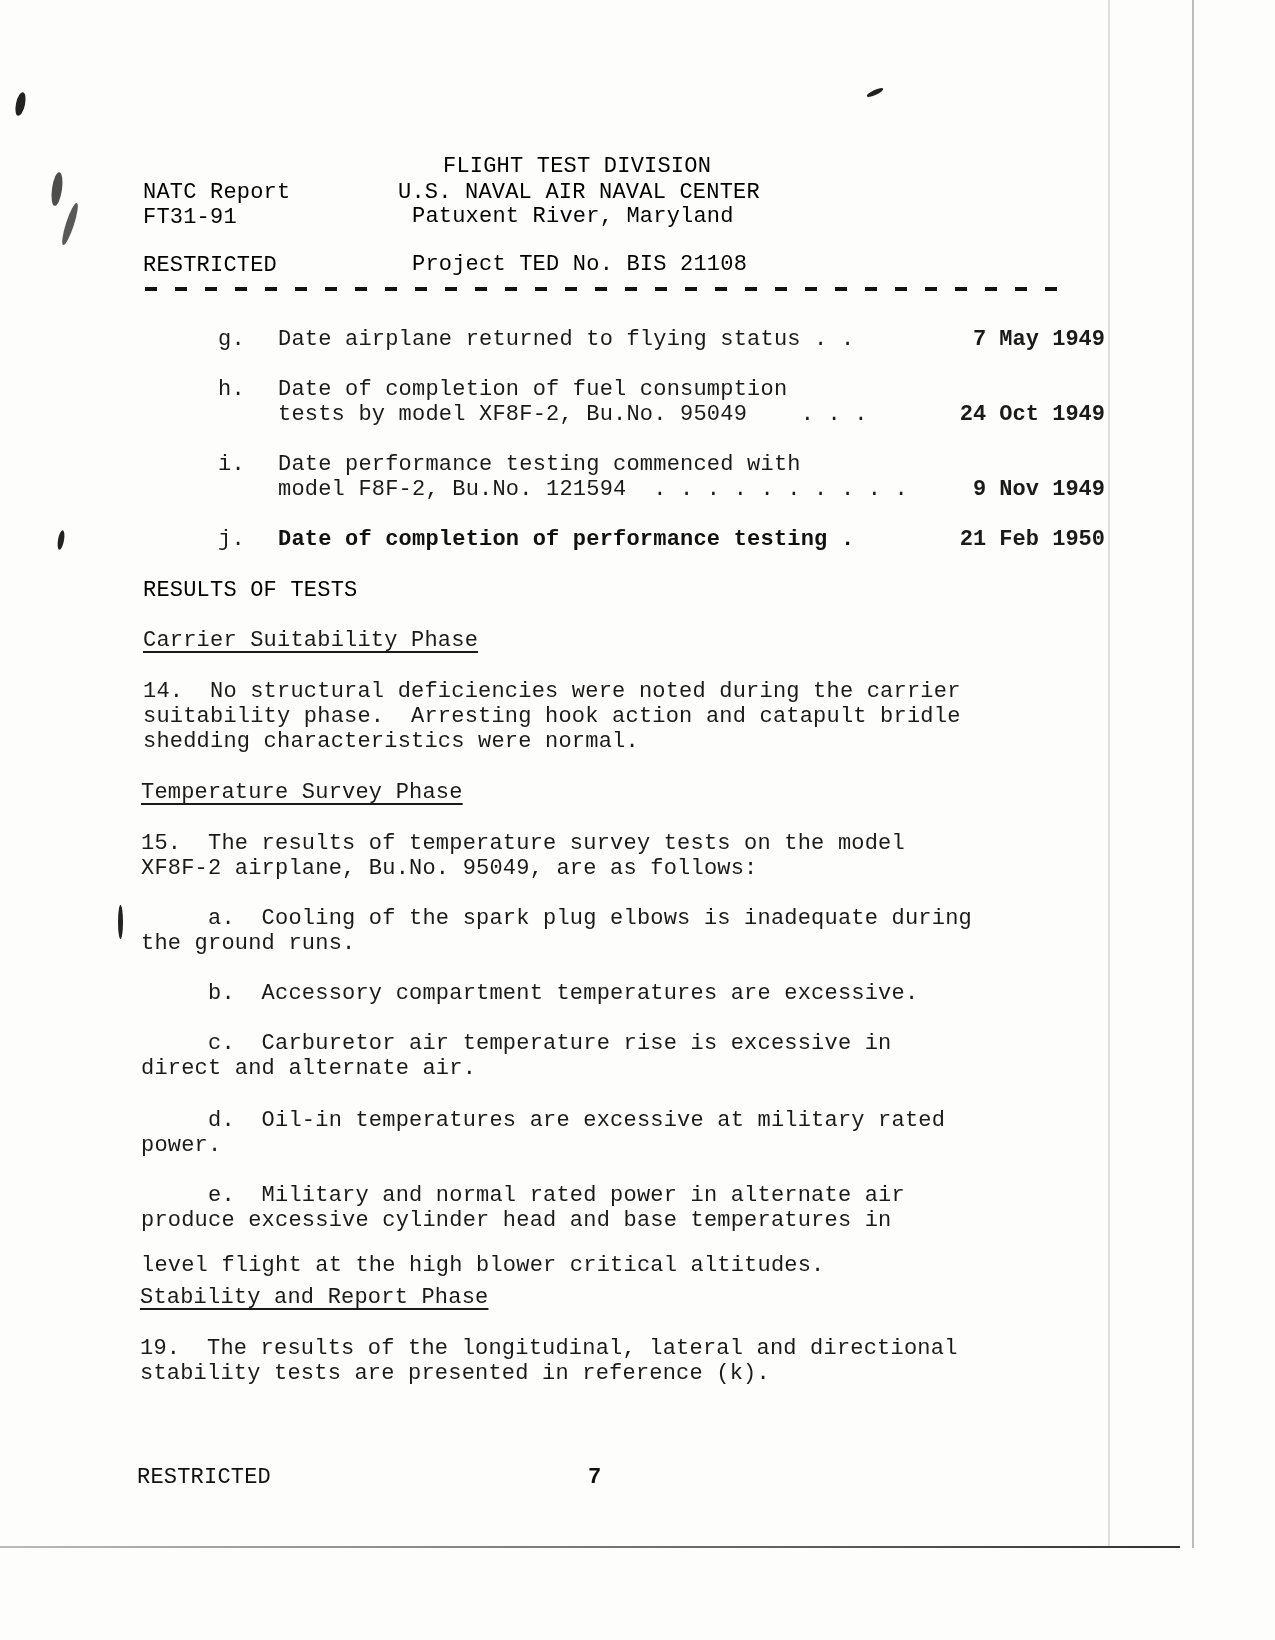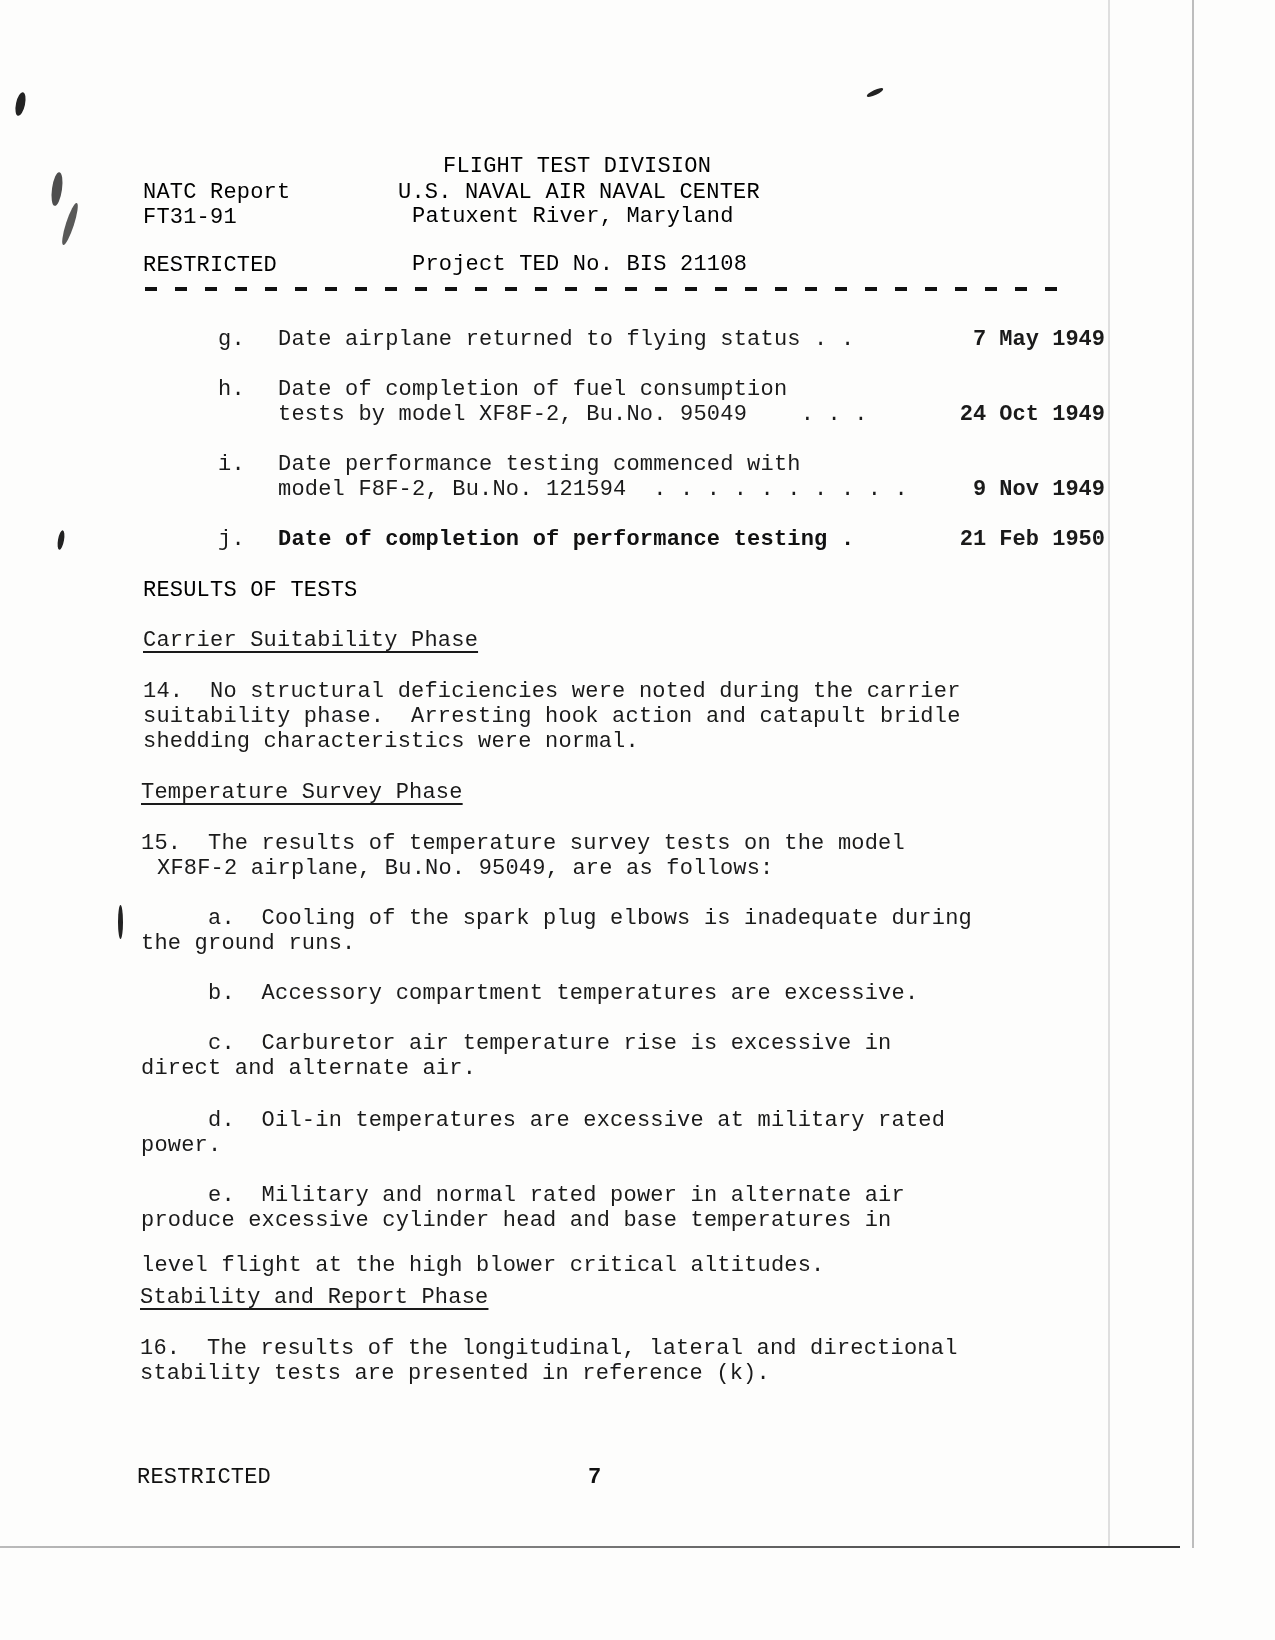--- a/index.html
+++ b/index.html
@@ -68,31 +68,31 @@
 
 <div class="t light" style="left:143px;top:578px;">RESULTS OF TESTS</div>
 
 <div class="t ul" style="left:143px;top:628px;">Carrier Suitability Phase</div>
 <div class="t" style="left:143px;top:679px;">14.  No structural deficiencies were noted during the carrier</div>
 <div class="t" style="left:143px;top:704px;">suitability phase.  Arresting hook action and catapult bridle</div>
 <div class="t" style="left:143px;top:729px;">shedding characteristics were normal.</div>
 
 <div class="t ul" style="left:141px;top:780px;text-align:right;">Temperature Survey Phase</div>
 <div class="t" style="left:141px;top:831px;">15.  The results of temperature survey tests on the model</div>
-<div class="t" style="left:141px;top:856px;margin-left:16px;">XF8F-2 airplane, Bu.No. 95049, are as follows:</div>
+<div class="t" style="left:141px;top:856px;">XF8F-2 airplane, Bu.No. 95049, are as follows:</div>
 
 <div class="t" style="left:141px;top:906px;">     a.  Cooling of the spark plug elbows is inadequate during</div>
 <div class="t" style="left:141px;top:931px;">the ground runs.</div>
 <div class="t" style="left:141px;top:981px;">     b.  Accessory compartment temperatures are excessive.</div>
 <div class="t" style="left:141px;top:1031px;">     c.  Carburetor air temperature rise is excessive in</div>
 <div class="t" style="left:141px;top:1056px;">direct and alternate air.</div>
 <div class="t" style="left:141px;top:1108px;">     d.  Oil-in temperatures are excessive at military rated</div>
 <div class="t" style="left:141px;top:1133px;">power.</div>
 <div class="t" style="left:141px;top:1183px;">     e.  Military and normal rated power in alternate air</div>
 <div class="t" style="left:141px;top:1208px;">produce excessive cylinder head and base temperatures in</div>
 <div class="t" style="left:141px;top:1253px;">level flight at the high blower critical altitudes.</div>
 
 <div class="t ul" style="left:140px;top:1285px;">Stability and Report Phase</div>
-<div class="t" style="left:140px;top:1336px;">16.  The results of the longitudinal, lateral and directional</div>
+<div class="t" style="left:140px;top:1336px;">19.  The results of the longitudinal, lateral and directional</div>
 <div class="t" style="left:140px;top:1361px;">stability tests are presented in reference (k).</div>
 
 <div class="t bold" style="left:137px;top:1465px;font-weight:normal;">RESTRICTED</div>
 <div class="t bold" style="left:588px;top:1465px;">7</div>
 
 </body></html>

